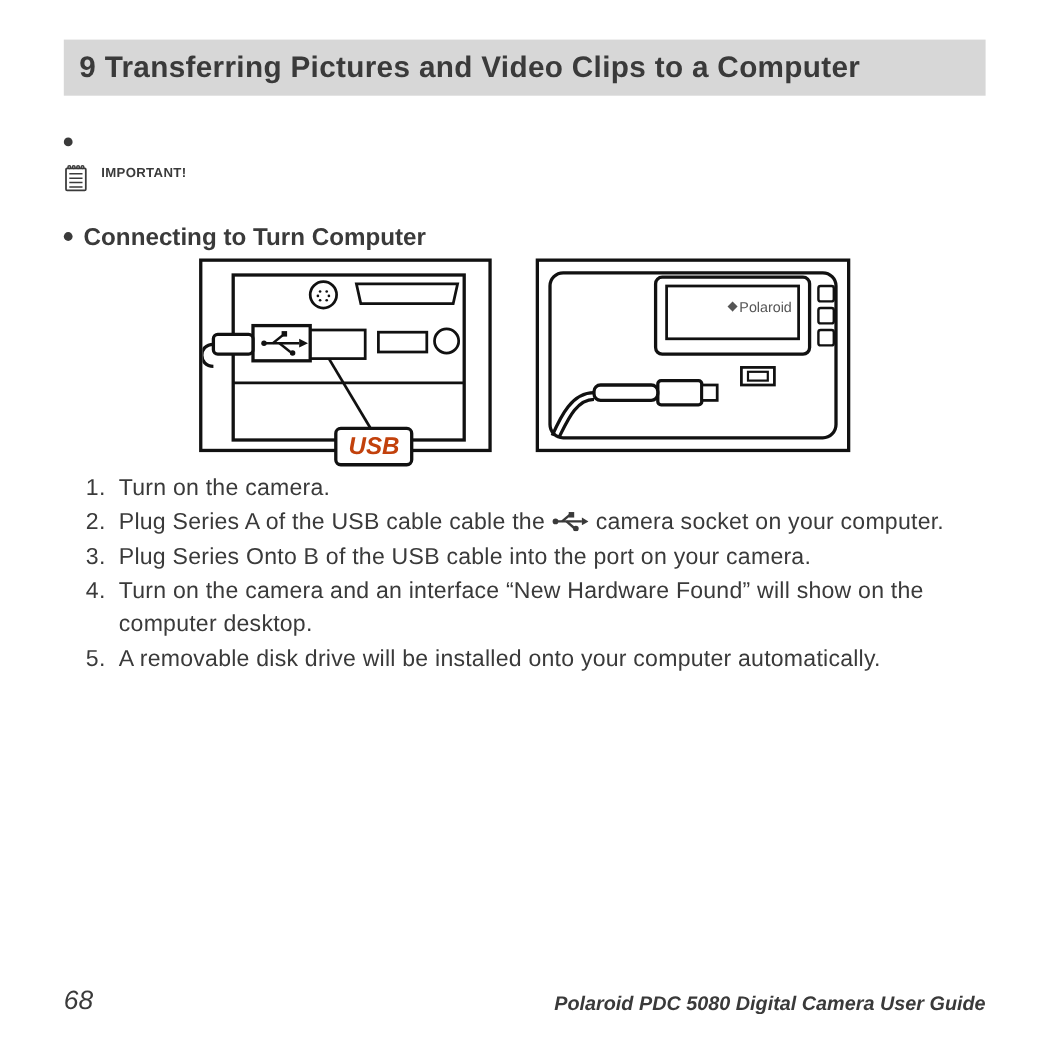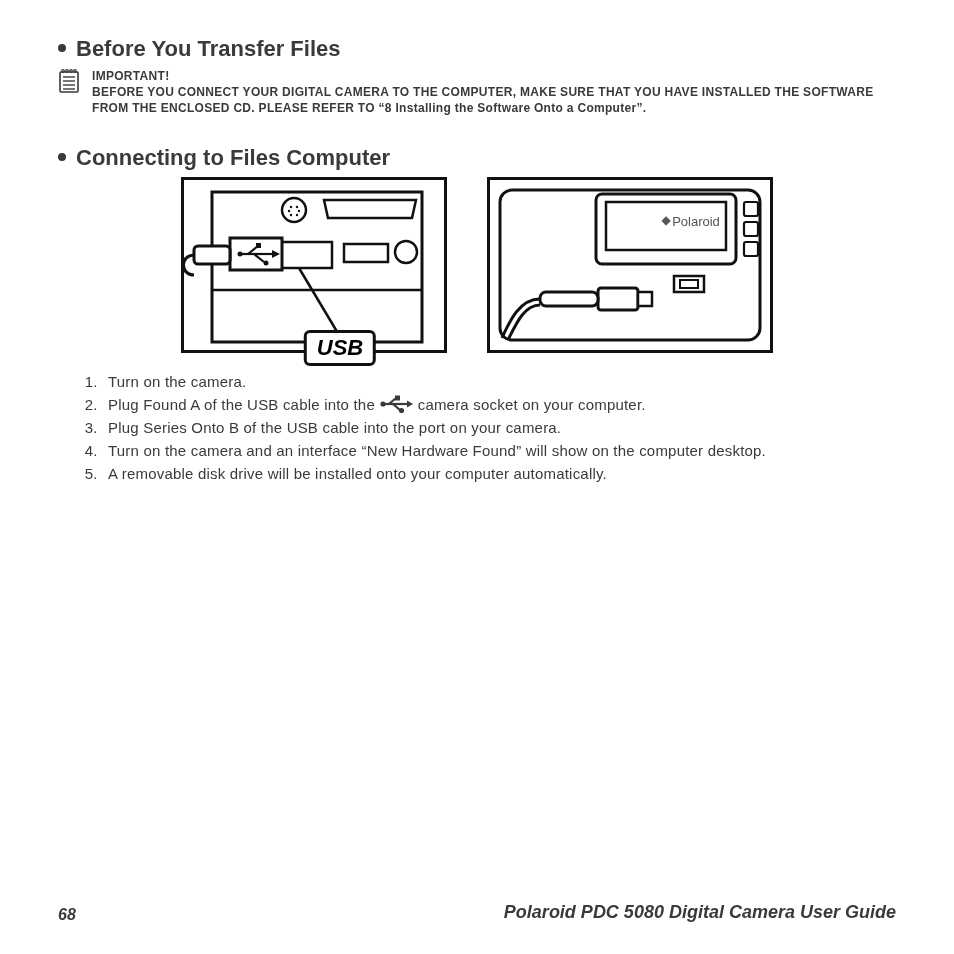--- a/index.html
+++ b/index.html
@@ -83,26 +83,26 @@
     position: absolute;
     bottom: -16px;
     left: 60%;
     transform: translateX(-50%);
     background: #fff;
     border: 3px solid #111;
     border-radius: 6px;
     font-weight: 900;
     font-size: 22px;
     padding: 2px 10px;
-    color: #000000;
+    color: #c2410c;
     font-style: italic;
     font-family: Arial, sans-serif;
   }
   ol.steps {
-    font-size: 15px;
+    font-size: 21px;
     line-height: 1.4;
     margin: 16px 0 0 0;
     padding-left: 44px;
     letter-spacing: 0.2px;
   }
   ol.steps li {
     margin-bottom: 2px;
     padding-left: 6px;
   }
   .usb-inline-icon {
@@ -114,66 +114,66 @@
   .footer {
     position: absolute;
     left: 58px;
     right: 58px;
     bottom: 30px;
     display: flex;
     justify-content: space-between;
     align-items: flex-end;
   }
   .page-number {
-    font-size: 16px;
-    font-weight: 700;
+    font-size: 24px;
+    font-weight: 400;
     font-style: italic;
   }
   .footer-right {
     text-align: center;
     font-size: 18px;
     font-weight: 700;
     font-style: italic;
     line-height: 1.3;
     margin-top: 35px;
   }
   svg { display: block; }
 </style>
 </head>
 <body>
 
 <div class="page">
 
+  <h1 class="chapter-title">9 Transferring Pictures and Video Clips to a Computer</h1>
 
   <h2 class="section-heading">
-    <span class="bullet-dot"></span><span>Before You Transfer Files</span>
+    <span class="bullet-dot"></span>
   </h2>
 
   <div class="important-row">
     <span class="note-icon">
       <svg viewBox="0 0 22 26" width="22" height="26">
         <rect x="2" y="4" width="18" height="20" rx="1" fill="none" stroke="#3a3a3a" stroke-width="1.6"></rect>
         <line x1="5" y1="9" x2="17" y2="9" stroke="#3a3a3a" stroke-width="1.4"></line>
         <line x1="5" y1="13" x2="17" y2="13" stroke="#3a3a3a" stroke-width="1.4"></line>
         <line x1="5" y1="17" x2="17" y2="17" stroke="#3a3a3a" stroke-width="1.4"></line>
         <line x1="5" y1="21" x2="17" y2="21" stroke="#3a3a3a" stroke-width="1.4"></line>
         <circle cx="5" cy="3" r="1.3" fill="none" stroke="#3a3a3a" stroke-width="1.2"></circle>
         <circle cx="9" cy="3" r="1.3" fill="none" stroke="#3a3a3a" stroke-width="1.2"></circle>
         <circle cx="13" cy="3" r="1.3" fill="none" stroke="#3a3a3a" stroke-width="1.2"></circle>
         <circle cx="17" cy="3" r="1.3" fill="none" stroke="#3a3a3a" stroke-width="1.2"></circle>
       </svg>
     </span>
     <div class="important-text">
       <div>IMPORTANT!</div>
-      <div>BEFORE YOU CONNECT YOUR DIGITAL CAMERA TO THE COMPUTER, MAKE SURE THAT YOU HAVE INSTALLED THE SOFTWARE FROM THE ENCLOSED CD. PLEASE REFER TO “8 Installing the Software Onto a Computer”.</div>
     </div>
   </div>
 
   <h2 class="section-heading section2">
-    <span class="bullet-dot"></span><span>Connecting to Files Computer</span>
+    <span class="bullet-dot"></span><span>Connecting to Turn Computer</span>
   </h2>
 
   <div class="figures-row">
 
     <div class="figure-box fig-a">
       <svg viewBox="0 0 260 170" width="260" height="170">
         <rect x="28" y="12" width="210" height="150" fill="#fff" stroke="#111" stroke-width="3"></rect>
 
         <circle cx="110" cy="30" r="12" fill="#fff" stroke="#111" stroke-width="2.5"></circle>
         <circle cx="107" cy="27" r="1.2" fill="#111"></circle>
@@ -235,21 +235,21 @@
         <path d="M50 119 C 30 119 20 140 12 158" fill="none" stroke="#111" stroke-width="3"></path>
         <path d="M50 125 C 34 125 26 144 18 160" fill="none" stroke="#111" stroke-width="3"></path>
       </svg>
     </div>
 
   </div>
 
   <ol class="steps">
     <li>Turn on the camera.</li>
     <li>
-      <span>Plug Found A of the USB cable into the </span><span class="usb-inline-icon">
+      <span>Plug Series A of the USB cable cable the </span><span class="usb-inline-icon">
         <svg width="34" height="18" viewBox="0 0 34 18">
           <circle cx="4" cy="9" r="2.6" fill="#3a3a3a"></circle>
           <line x1="4" y1="9" x2="28" y2="9" stroke="#3a3a3a" stroke-width="2.2"></line>
           <line x1="10" y1="9" x2="17" y2="3" stroke="#3a3a3a" stroke-width="2.2"></line>
           <rect x="16" y="0.5" width="5" height="5" fill="#3a3a3a"></rect>
           <line x1="14" y1="9" x2="21" y2="15" stroke="#3a3a3a" stroke-width="2.2"></line>
           <circle cx="22.5" cy="15.5" r="2.6" fill="#3a3a3a"></circle>
           <polygon points="28,5.5 34,9 28,12.5" fill="#3a3a3a"></polygon>
         </svg>
       </span><span> camera socket on your computer.</span>

